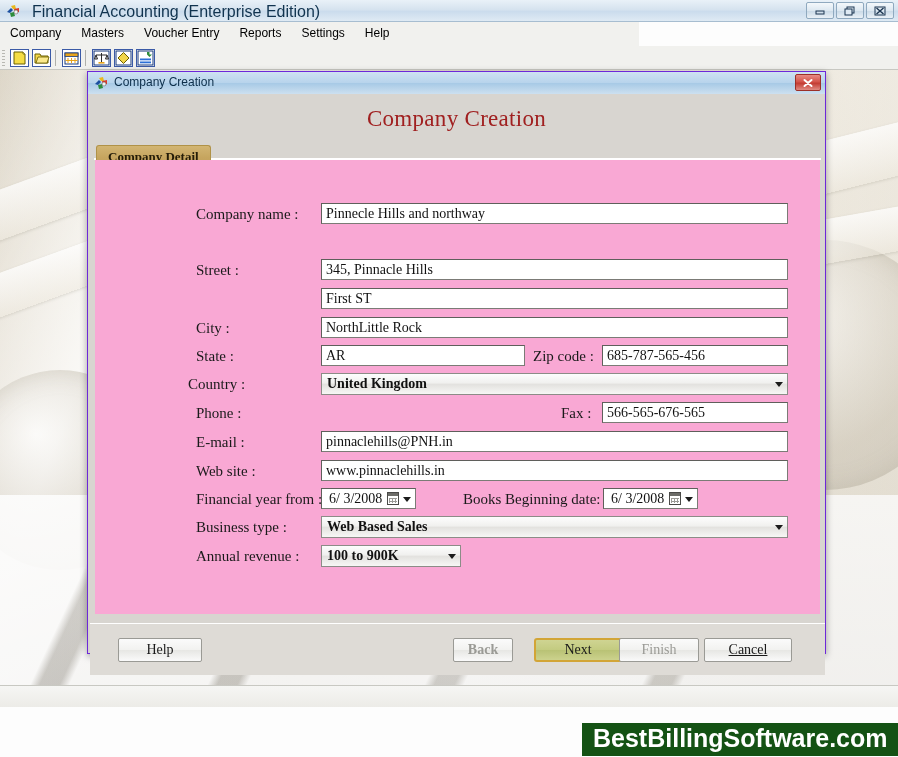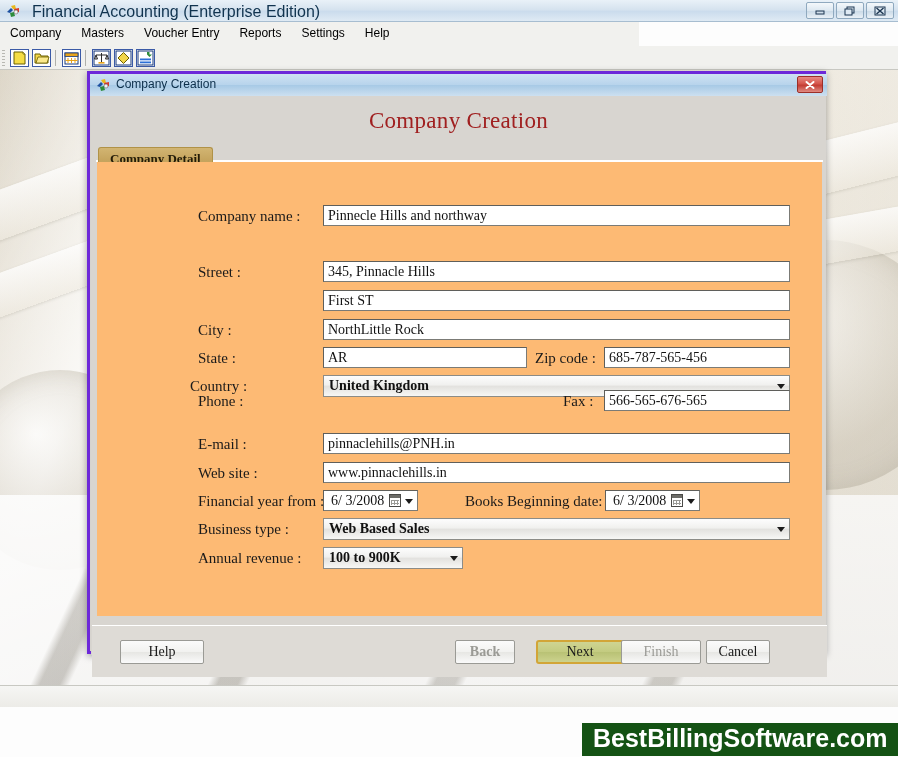--- a/index.html
+++ b/index.html
@@ -135,21 +135,21 @@
     background: linear-gradient(to bottom, #f6f6f4 0%, #ecebe7 100%);
     border-top: 1px solid #c8c8c2;
     box-sizing: border-box;
   }
 
   
   #dialog {
     position: absolute; left: 87px; top: 71px;
     width: 739px; height: 583px;
     background: #d6d3ce;
-    border: 3px solid #6d28d9;
+    border: 1px solid #6d28d9;
     box-sizing: border-box;
     box-shadow: 0 2px 7px rgba(0,0,0,.35);
   }
   #dlg-titlebar {
     position: absolute; left: 0; top: 0;
     width: 737px; height: 22px;
     background: linear-gradient(to bottom, #cfe2f2 0%, #b8d4ec 48%, #a8cae6 52%, #cde0f0 100%);
     box-sizing: border-box;
   }
   #dlg-titlebar .dt-icon { position: absolute; left: 5px; top: 3px; width: 16px; height: 16px; }
@@ -196,21 +196,21 @@
     border-radius: 3px 3px 0 0;
     font-family: "Liberation Serif", serif;
     font-weight: bold; font-size: 13px; color: #241c08;
     box-sizing: border-box;
   }
 
   
   #form-panel {
     position: absolute; left: 6px; top: 66px;
     width: 725px; height: 454px;
-    background: #fdba74;
+    background: #f9a8d4;
     box-sizing: border-box;
   }
 
   .row { position: absolute; left: 0; width: 725px; height: 24px; }
   .lbl {
     position: absolute;
     font-family: "Liberation Serif", serif;
     font-size: 15px; color: #1a1a1a;
     white-space: nowrap;
     top: 3px;
@@ -495,21 +495,21 @@
         </div>
 
         <div class="row" style="top:213px;">
           <span class="lbl" style="left:93px;">Country :</span>
           <div class="sel" style="left:226px; width:467px;">
             <span>United Kingdom</span>
             <span class="arrow"></span>
           </div>
         </div>
 
-        <div class="row" style="top:228px;padding-left:40px;">
+        <div class="row" style="top:242px;padding-left:40px;">
           <span class="lbl" style="left:101px;">Phone :</span>
           <span class="lbl" style="left:466px;">Fax :</span>
           <div class="inp" style="left:507px; width:186px;">566-565-676-565</div>
         </div>
 
         <div class="row" style="top:271px;">
           <span class="lbl" style="left:101px;">E-mail :</span>
           <div class="inp" style="left:226px; width:467px;">pinnaclehills@PNH.in</div>
         </div>
 
@@ -549,21 +549,21 @@
           </div>
         </div>
 
       </div>
 
       <div id="footer">
         <div class="btn" style="left:28px; width:84px;">Help</div>
         <div class="btn disabled" style="left:363px; width:60px;font-weight:bold;">Back</div>
         <div class="btn" id="btn-next" style="left:444px; width:88px;">Next</div>
         <div class="btn disabled" style="left:529px; width:80px;">Finish</div>
-        <div class="btn" style="left:614px; width:64px;">Cancel</div>
+        <div class="btn" style="left:614px; width:88px;text-decoration:underline;">Cancel</div>
       </div>
 
     </div>
   </div>
 
   <div id="watermark">BestBillingSoftware.com</div>
 
 </div>
 
 </body></html>

